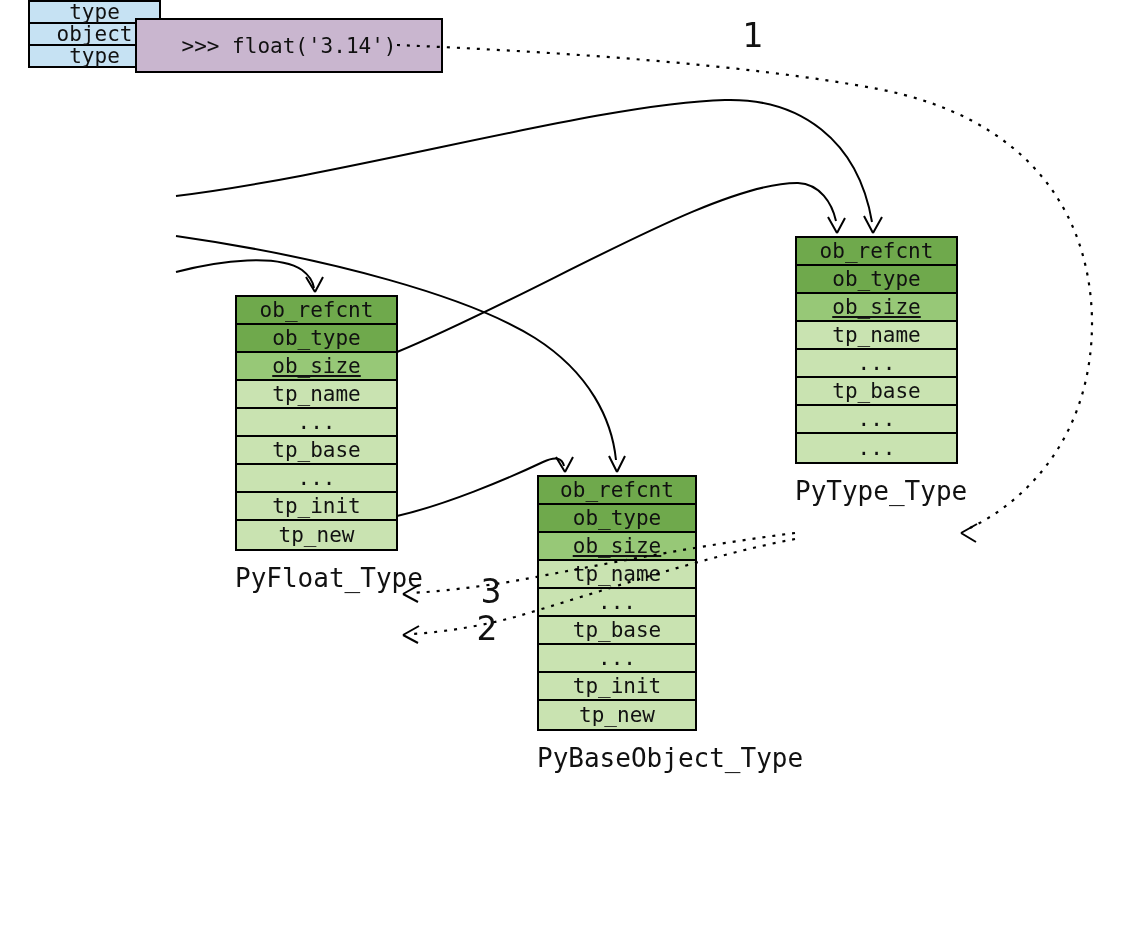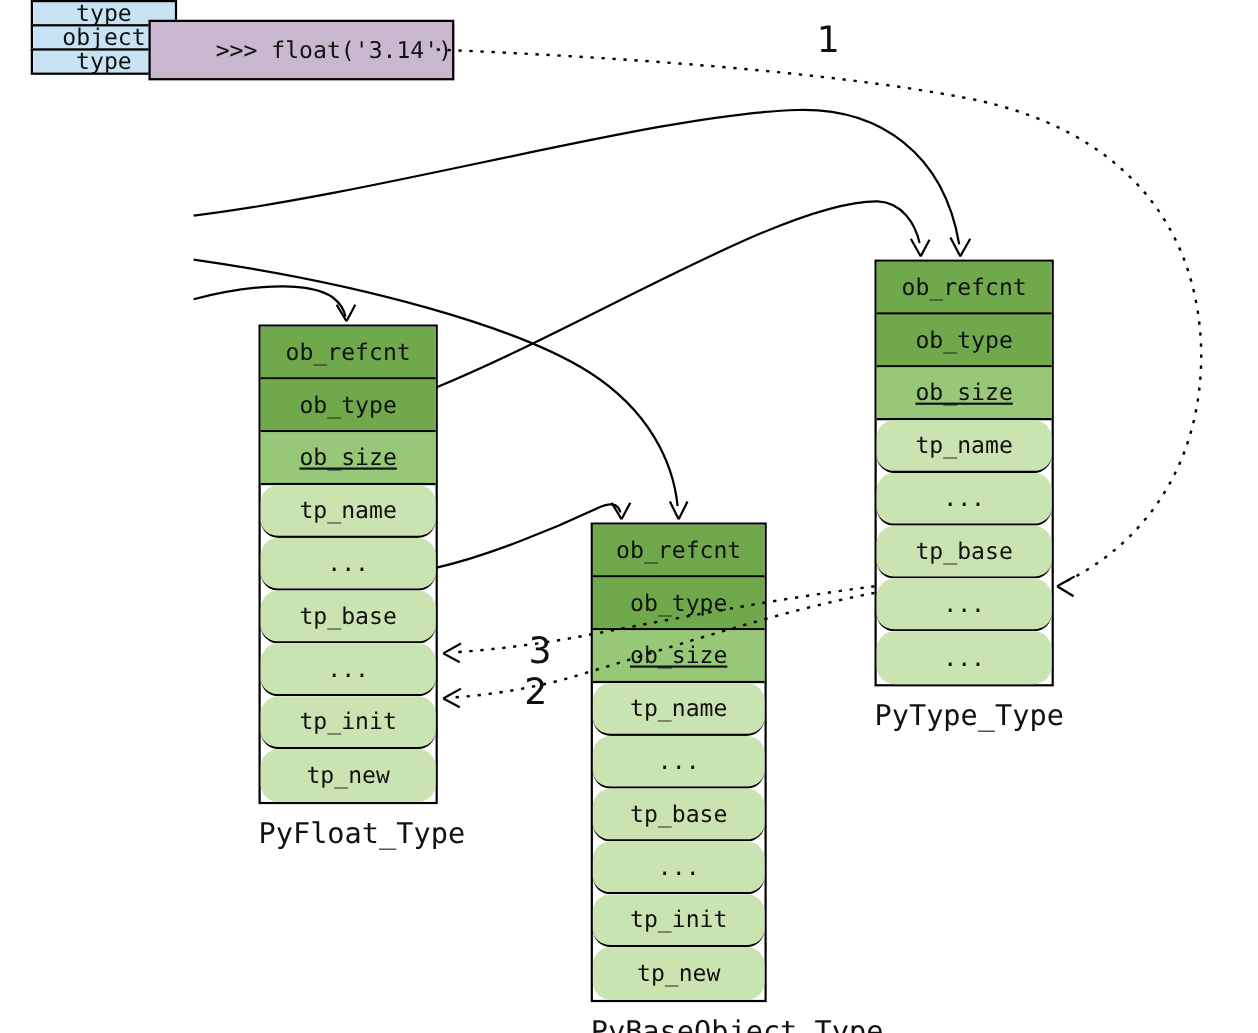--- a/index.html
+++ b/index.html
@@ -3,44 +3,44 @@
 <meta charset="utf-8">
 <style>
   html,body{margin:0;padding:0;background:#ffffff;}
   #canvas{
     position:relative;width:1144px;height:939px;background:#ffffff;overflow:hidden;
     font-family:"DejaVu Sans Mono","Liberation Mono",monospace;color:#111;
   }
   .box{position:absolute;box-sizing:border-box;border:2px solid #000;}
   
   #repl{
-    left:135px;top:18px;width:278px;height:55px;
+    left:135px;top:18px;width:308px;height:55px;
     background:var(--repl-fill,#c9b6cf);
-    display:flex;align-items:center;justify-content:flex-end;
+    display:flex;align-items:center;justify-content:center;
     font-size:21px;
   }
   
   #names{left:15px;top:176px;width:161px;}
   .namerow{
     box-sizing:border-box;height:24px;border:2px solid #000;margin-top:-2px;
     background:var(--name-fill,#c6e2f3);
     display:flex;align-items:center;justify-content:center;font-size:21px;margin-left:28px;
   }
   .namerow:first-child{margin-top:0;}
   
   .struct{position:absolute;}
   .struct-body{box-sizing:border-box;border:2px solid #000;}
   .srow{
-    box-sizing:border-box;height:48px;border-bottom:2px solid #000;
+    box-sizing:border-box;height:28px;border-bottom:2px solid #000;
     display:flex;align-items:center;justify-content:center;font-size:21px;text-align:right;
   }
   .srow:last-child{border-bottom:none;}
   .tone-dark{background:var(--row-dark,#6fa94c);}
   .tone-mid{background:var(--row-mid,#97c877);text-decoration:underline;}
-  .tone-light{background:var(--row-light,#c9e3b1);border-radius:16px;}
+  .tone-light{background:var(--row-light,#c9e3b1);}
   .caption{
     margin-top:12px;text-align:center;font-size:26px;white-space:nowrap;
   }
   #pyfloat{left:235px;top:295px;width:163px;}
   #pybase{left:537px;top:475px;width:160px;}
   #pytype{left:795px;top:236px;width:163px;}
   
   #arrows{position:absolute;left:0;top:0;width:1144px;height:939px;pointer-events:none;z-index:5;}
   #arrows path{fill:none;stroke:#000;}
   .solid{stroke-width:2px;}

